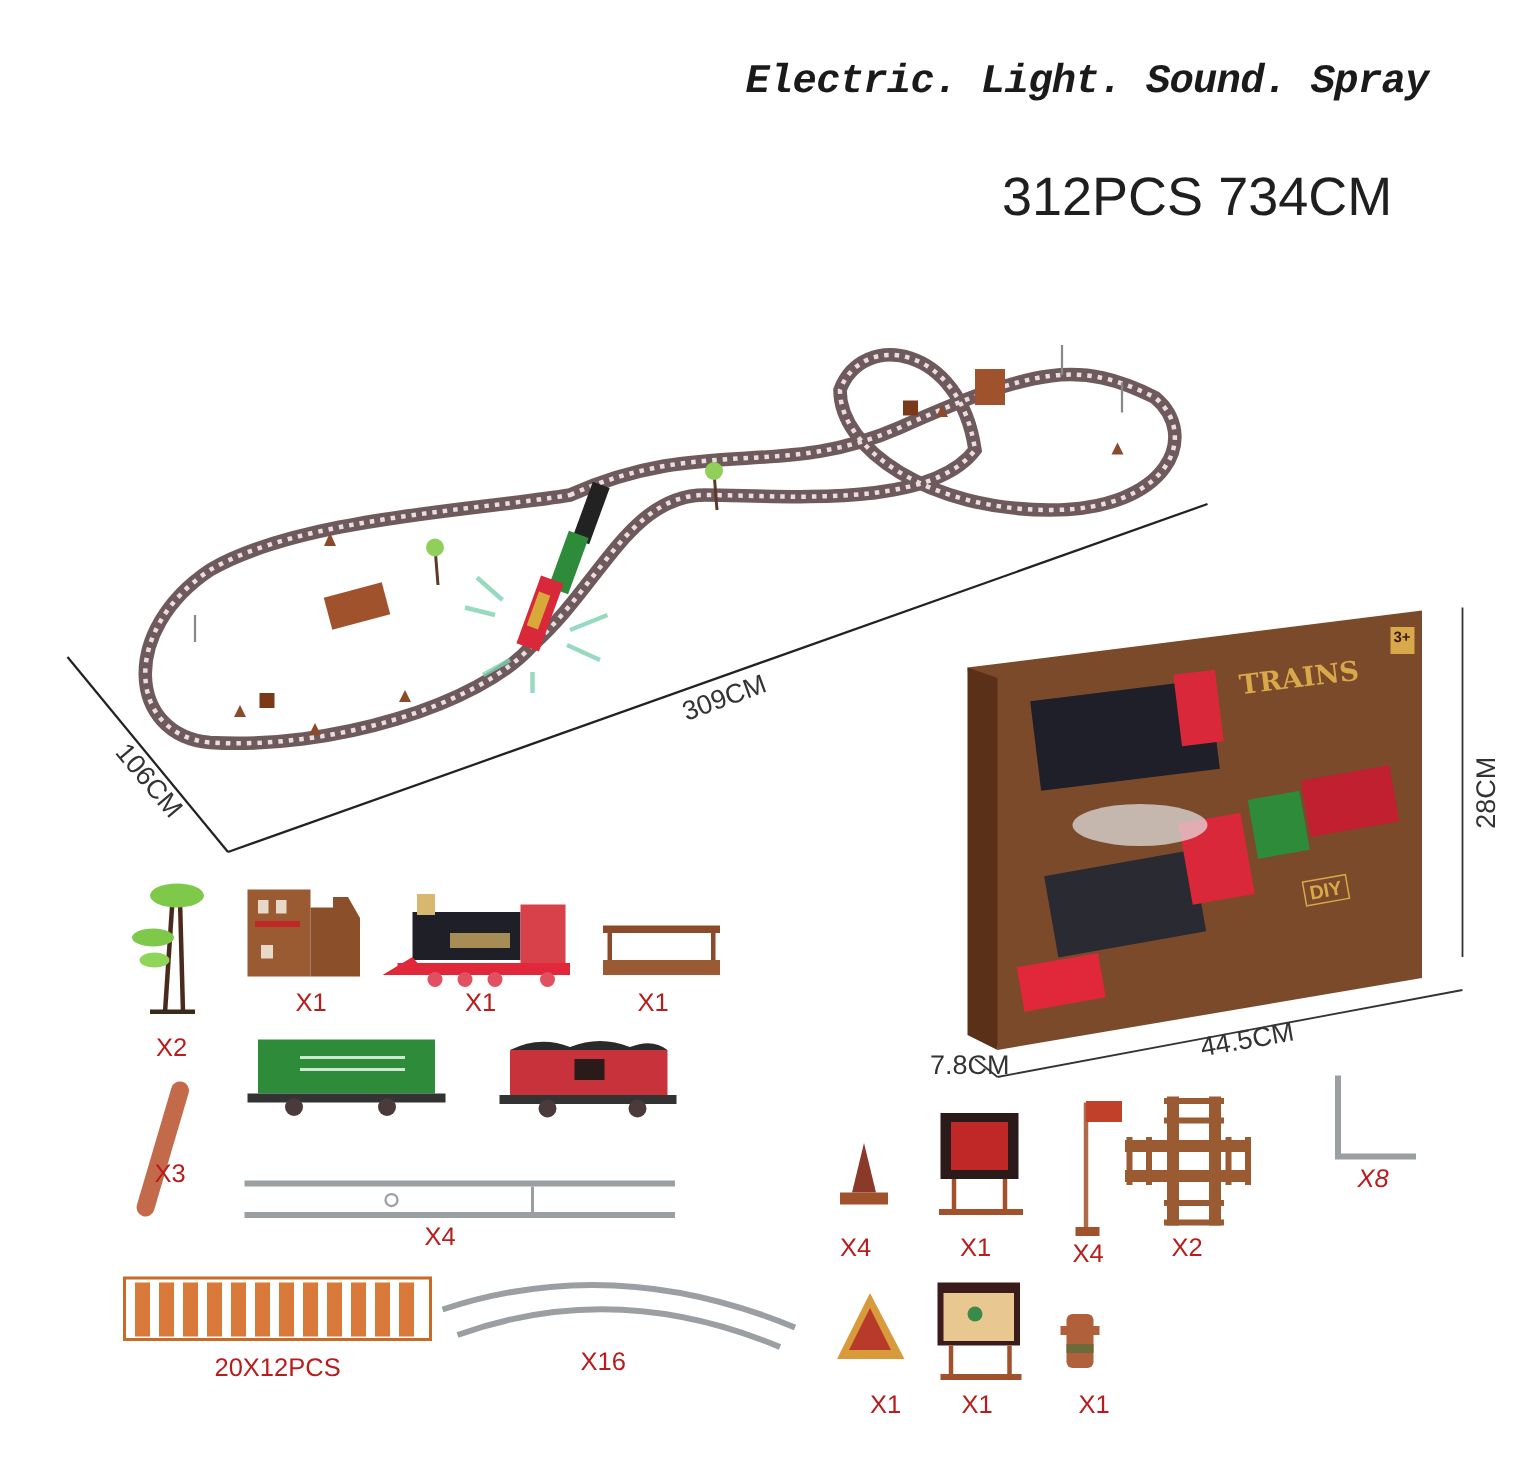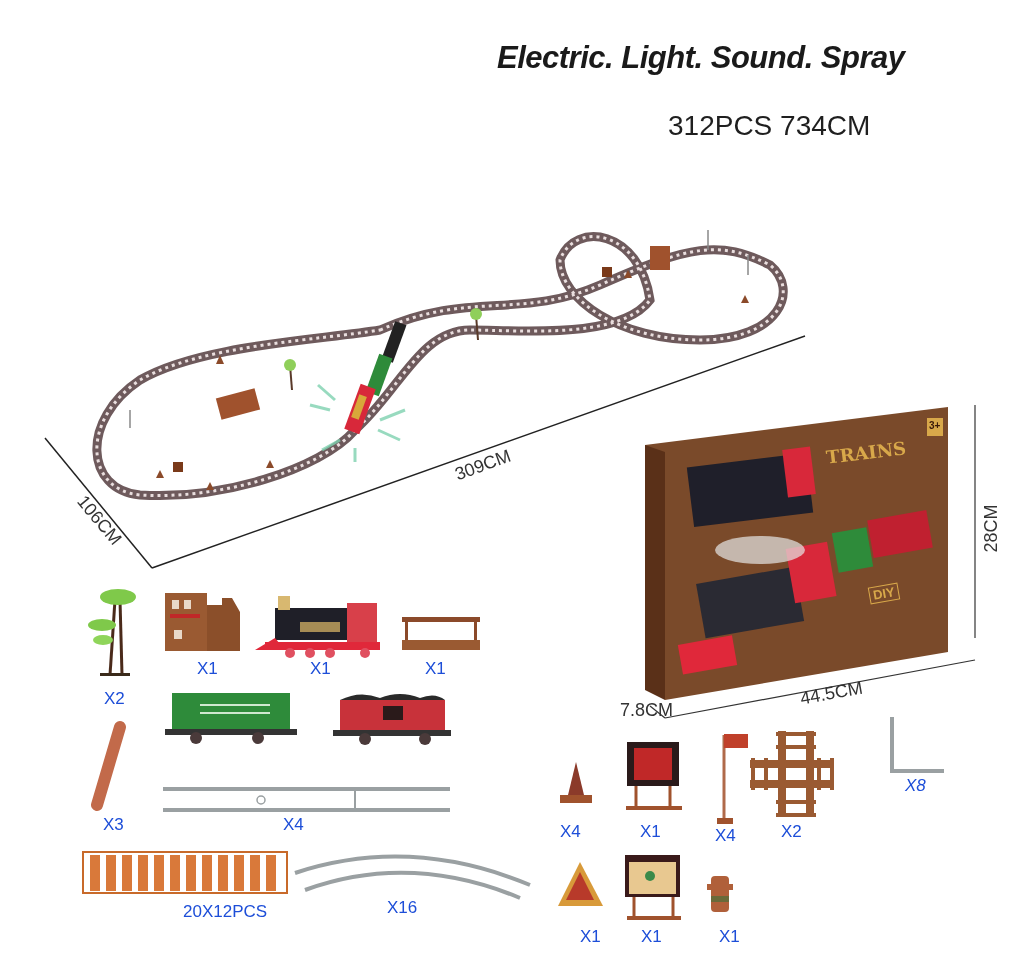--- a/index.html
+++ b/index.html
@@ -1,20 +1,20 @@
 <!DOCTYPE html>
 <html><head>
 <meta charset="utf-8">
 <style>
   html, body { margin:0; padding:0; background:#ffffff; }
   body { width:1024px; height:980px; position:relative; overflow:hidden; font-family:"Liberation Sans", sans-serif; color:#222; }
   .abs { position:absolute; }
-  .headline { left:497px; top:40px; font-family:Liberation Sans, sans-serif; font-style:italic; font-weight:bold; font-size:31px; color:#1a1a1a; letter-spacing:-0.5px; white-space:nowrap; }
-  .subhead { left:668px; top:110px; font-size:28px; color:#1f1f1f; white-space:nowrap; }
-  .lbl { font-size:17px; color:#1d4ed8; white-space:nowrap; }
+  .headline { left:497px; top:40px; font-family:Liberation Mono, monospace; font-style:italic; font-weight:bold; font-size:27px; color:#1a1a1a; letter-spacing:-0.5px; white-space:nowrap; }
+  .subhead { left:668px; top:110px; font-size:36px; color:#1f1f1f; white-space:nowrap; }
+  .lbl { font-size:17px; color:#b91c1c; white-space:nowrap; }
   .dim { font-size:18px; color:#333; white-space:nowrap; }
   svg { position:absolute; left:0; top:0; }
 </style>
 </head>
 <body>
 
 <div class="abs headline">Electric. Light. Sound. Spray</div>
 <div class="abs subhead">312PCS 734CM</div>
 
 <svg width="1024" height="980">
@@ -242,23 +242,23 @@
 <div class="abs dim" style="left:620px;top:700px;">7.8CM</div>
 
 <div class="abs" style="left:826px;top:442px;font-family:'DejaVu Serif',serif;font-weight:bold;font-size:18px;color:#d8a84a;transform:rotate(-7deg);">TRAINS</div>
 <div class="abs" style="left:929px;top:420px;font-size:10px;font-weight:bold;color:#3a1a0a;">3+</div>
 <div class="abs" style="left:869px;top:585px;font-size:13px;font-weight:bold;color:#d8a84a;border:1px solid #d8a84a;padding:0 3px;transform:rotate(-10deg);">DIY</div>
 
 <div class="abs lbl" style="left:104px;top:689px;">X2</div>
 <div class="abs lbl" style="left:197px;top:659px;">X1</div>
 <div class="abs lbl" style="left:310px;top:659px;">X1</div>
 <div class="abs lbl" style="left:425px;top:659px;">X1</div>
-<div class="abs lbl" style="left:103px;top:815px;">X3</div>
+<div class="abs lbl" style="left:103px;top:773px;">X3</div>
 <div class="abs lbl" style="left:283px;top:815px;">X4</div>
-<div class="abs lbl" style="left:143px;top:902px;margin-left:40px;">20X12PCS</div>
+<div class="abs lbl" style="left:143px;top:902px;">20X12PCS</div>
 <div class="abs lbl" style="left:387px;top:898px;">X16</div>
 <div class="abs lbl" style="left:560px;top:822px;">X4</div>
 <div class="abs lbl" style="left:640px;top:822px;">X1</div>
 <div class="abs lbl" style="left:715px;top:826px;">X4</div>
 <div class="abs lbl" style="left:781px;top:822px;">X2</div>
 <div class="abs lbl" style="left:905px;top:776px;font-style:italic;">X8</div>
 <div class="abs lbl" style="left:580px;top:927px;">X1</div>
 <div class="abs lbl" style="left:641px;top:927px;">X1</div>
 <div class="abs lbl" style="left:719px;top:927px;">X1</div>
 

